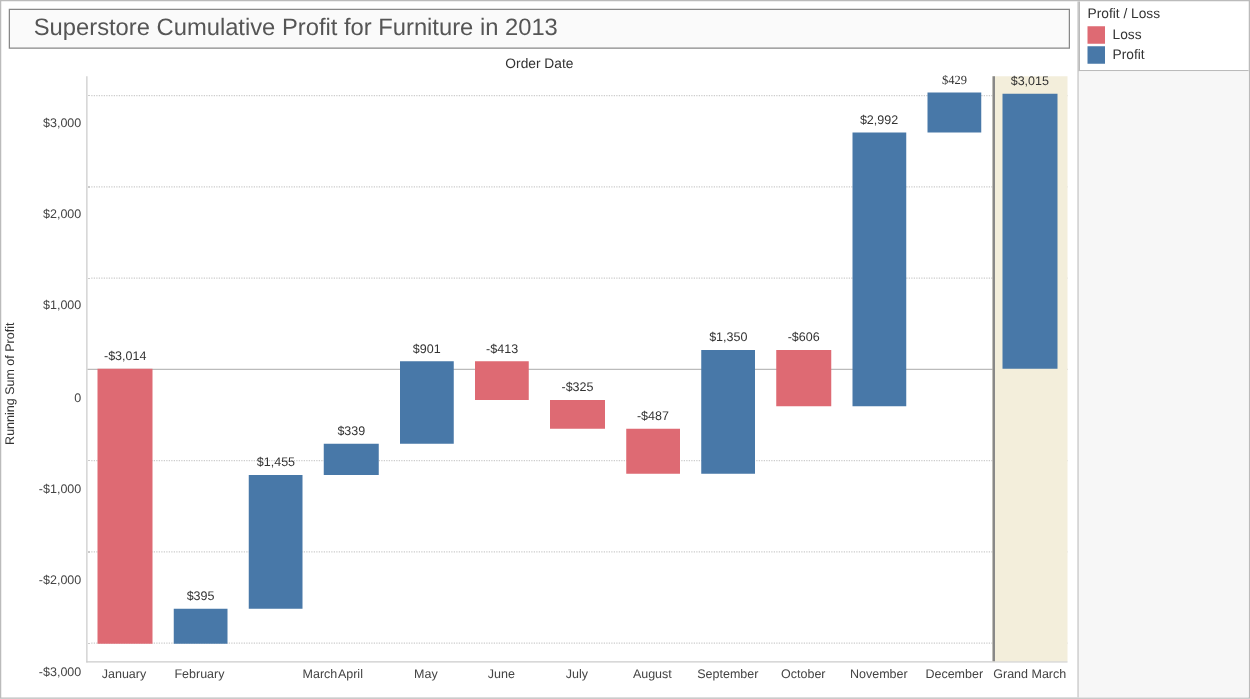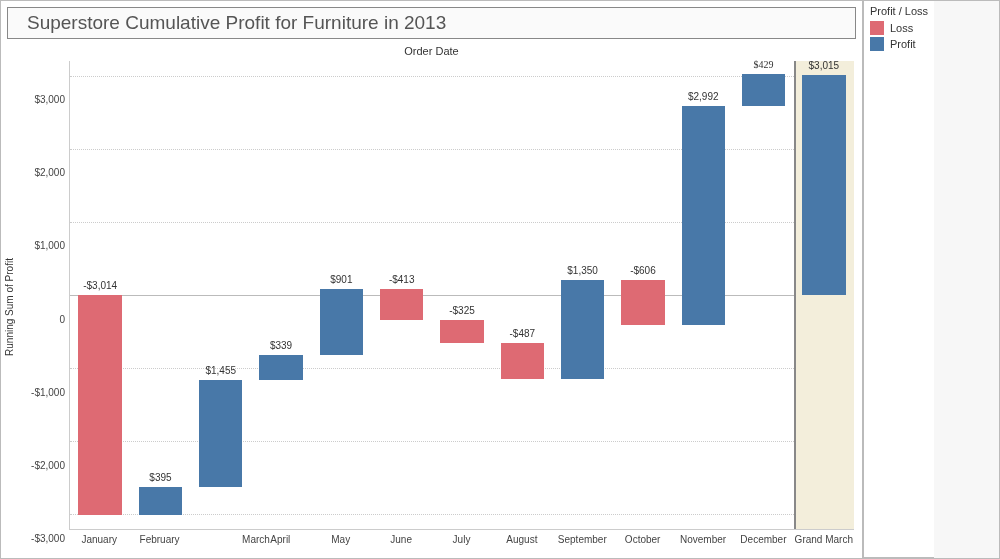--- a/index.html
+++ b/index.html
@@ -124,21 +124,21 @@
     top: 4px;
     transform: translateX(-50%);
     font-size: 10px;
     color: #444;
     white-space: nowrap;
   }
   .sidebar {
     flex: 1;
     height: 100%;
     display: flex;
-    flex-direction: row;
+    flex-direction: column;
   }
   .legend-panel {
     border: 1px solid #bbb;
     border-top: none;
     border-right: none;
     padding: 4px 6px;
     margin: 0;
   }
   .legend-title {
     font-size: 11px;

